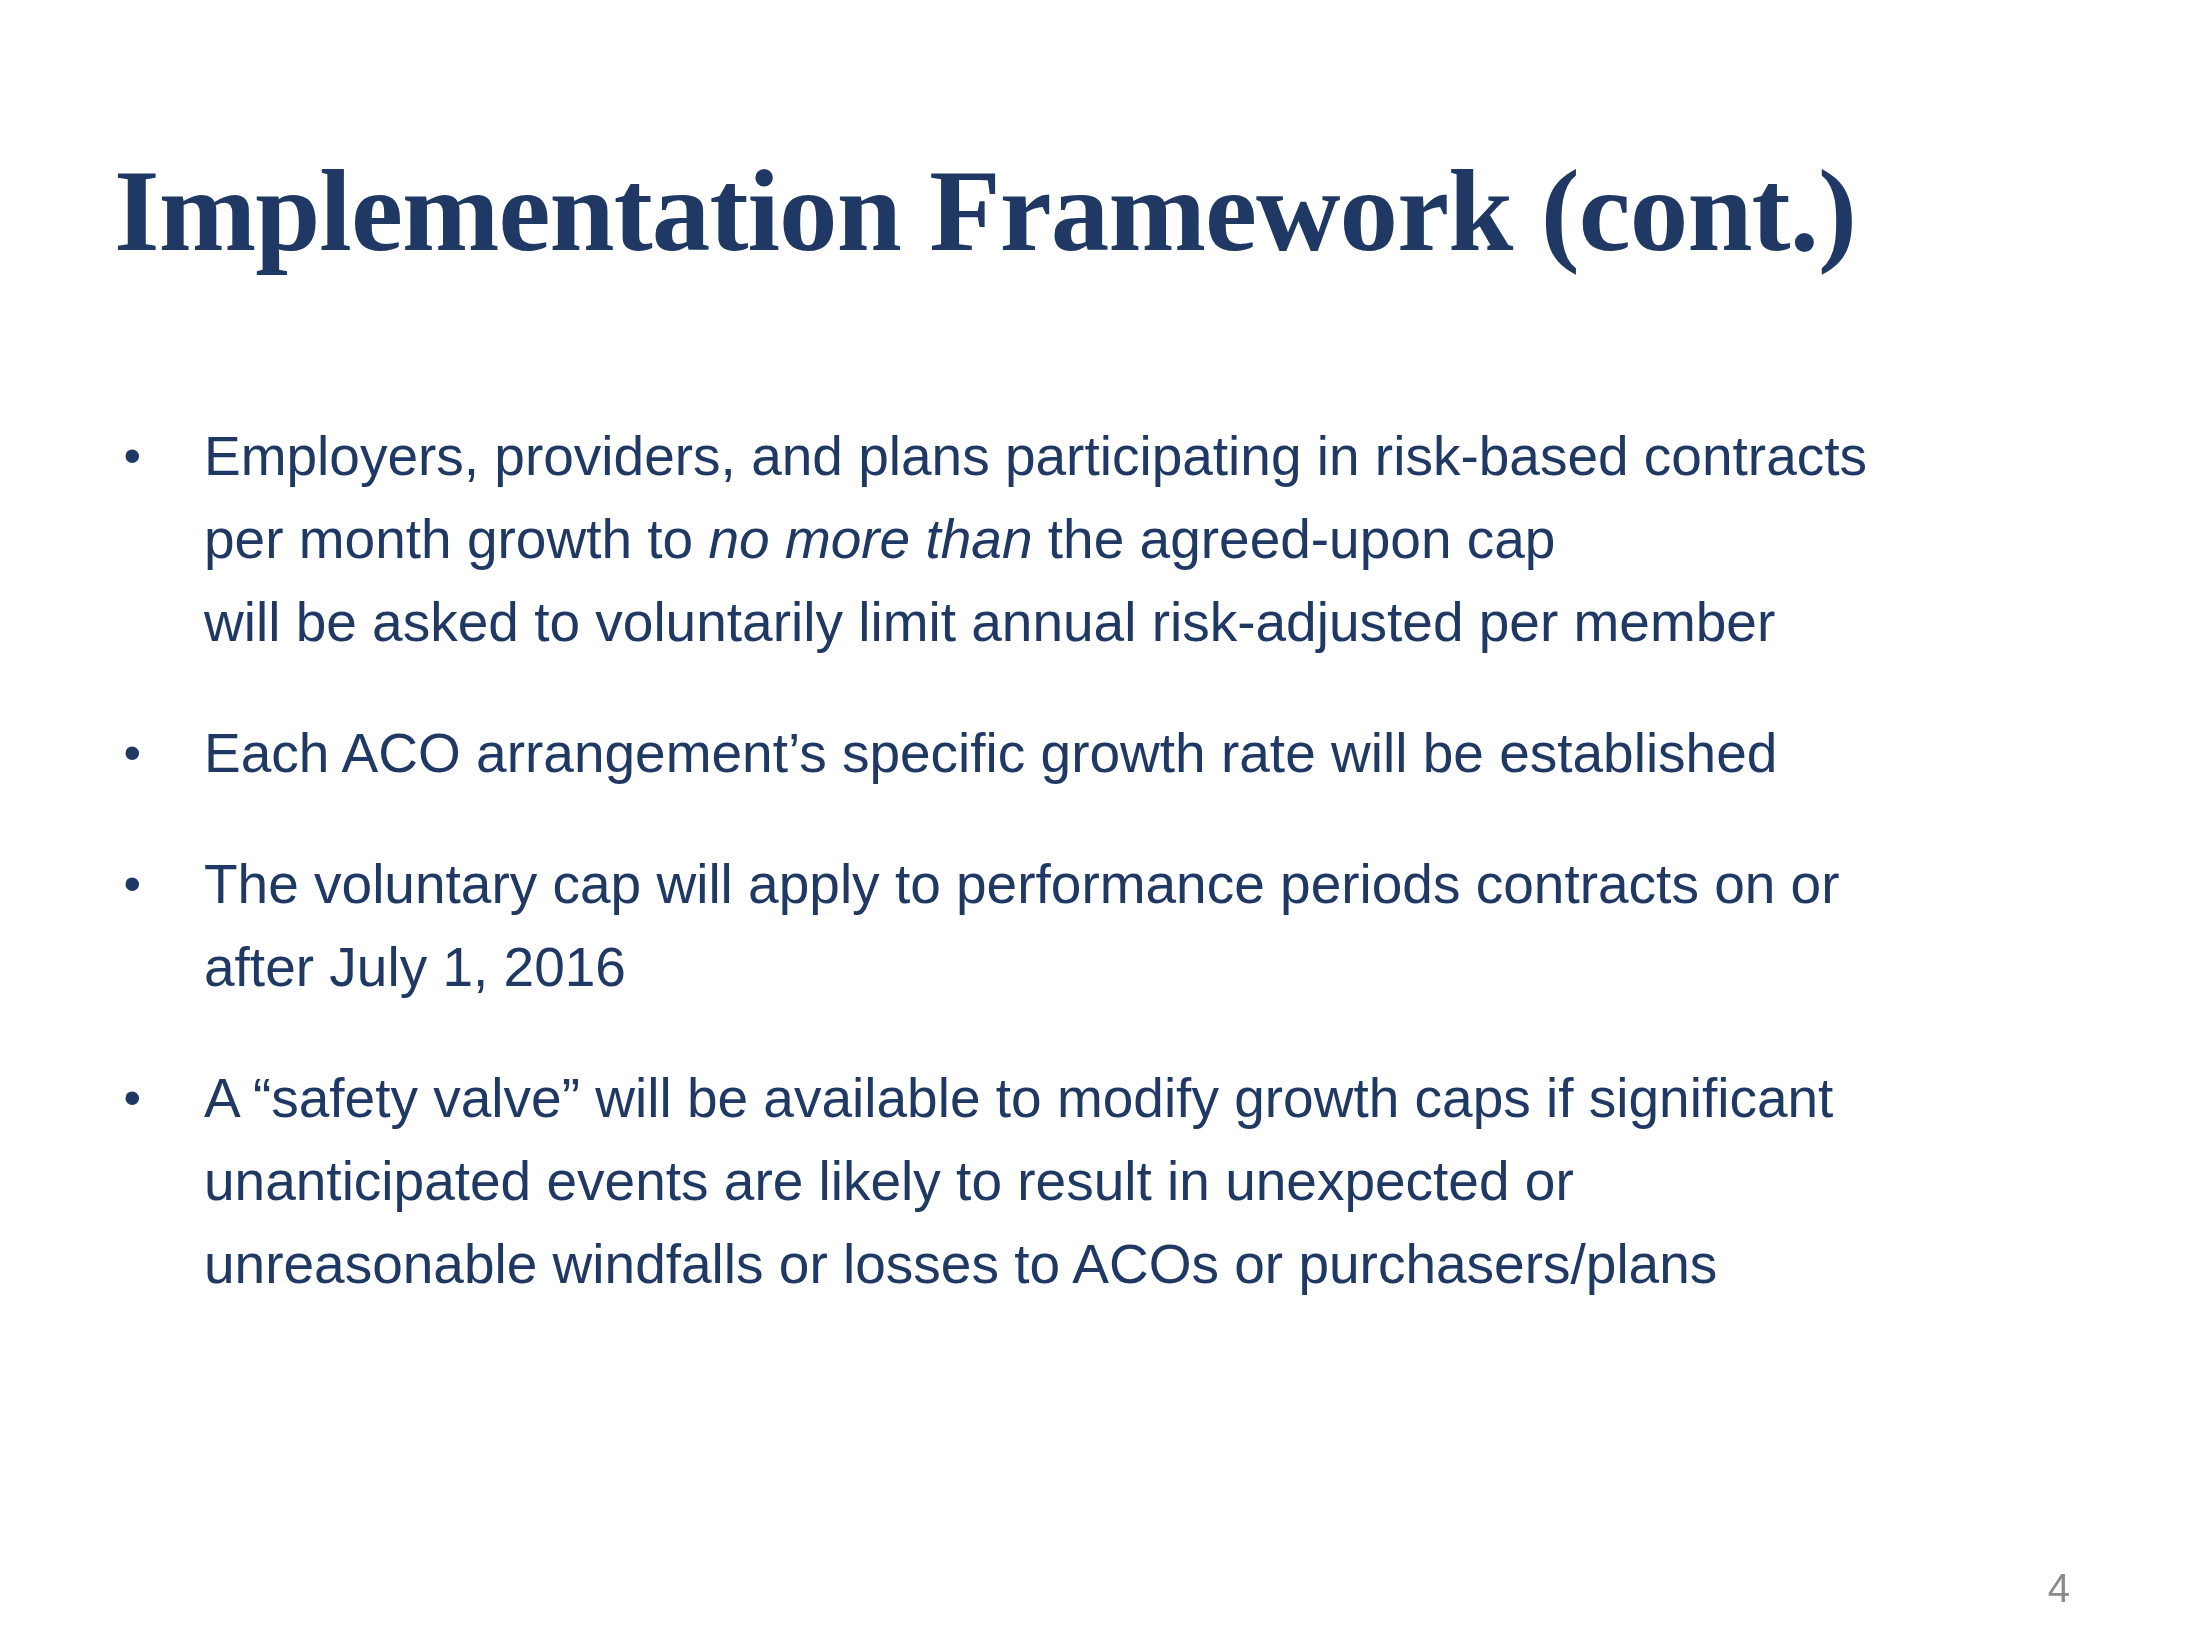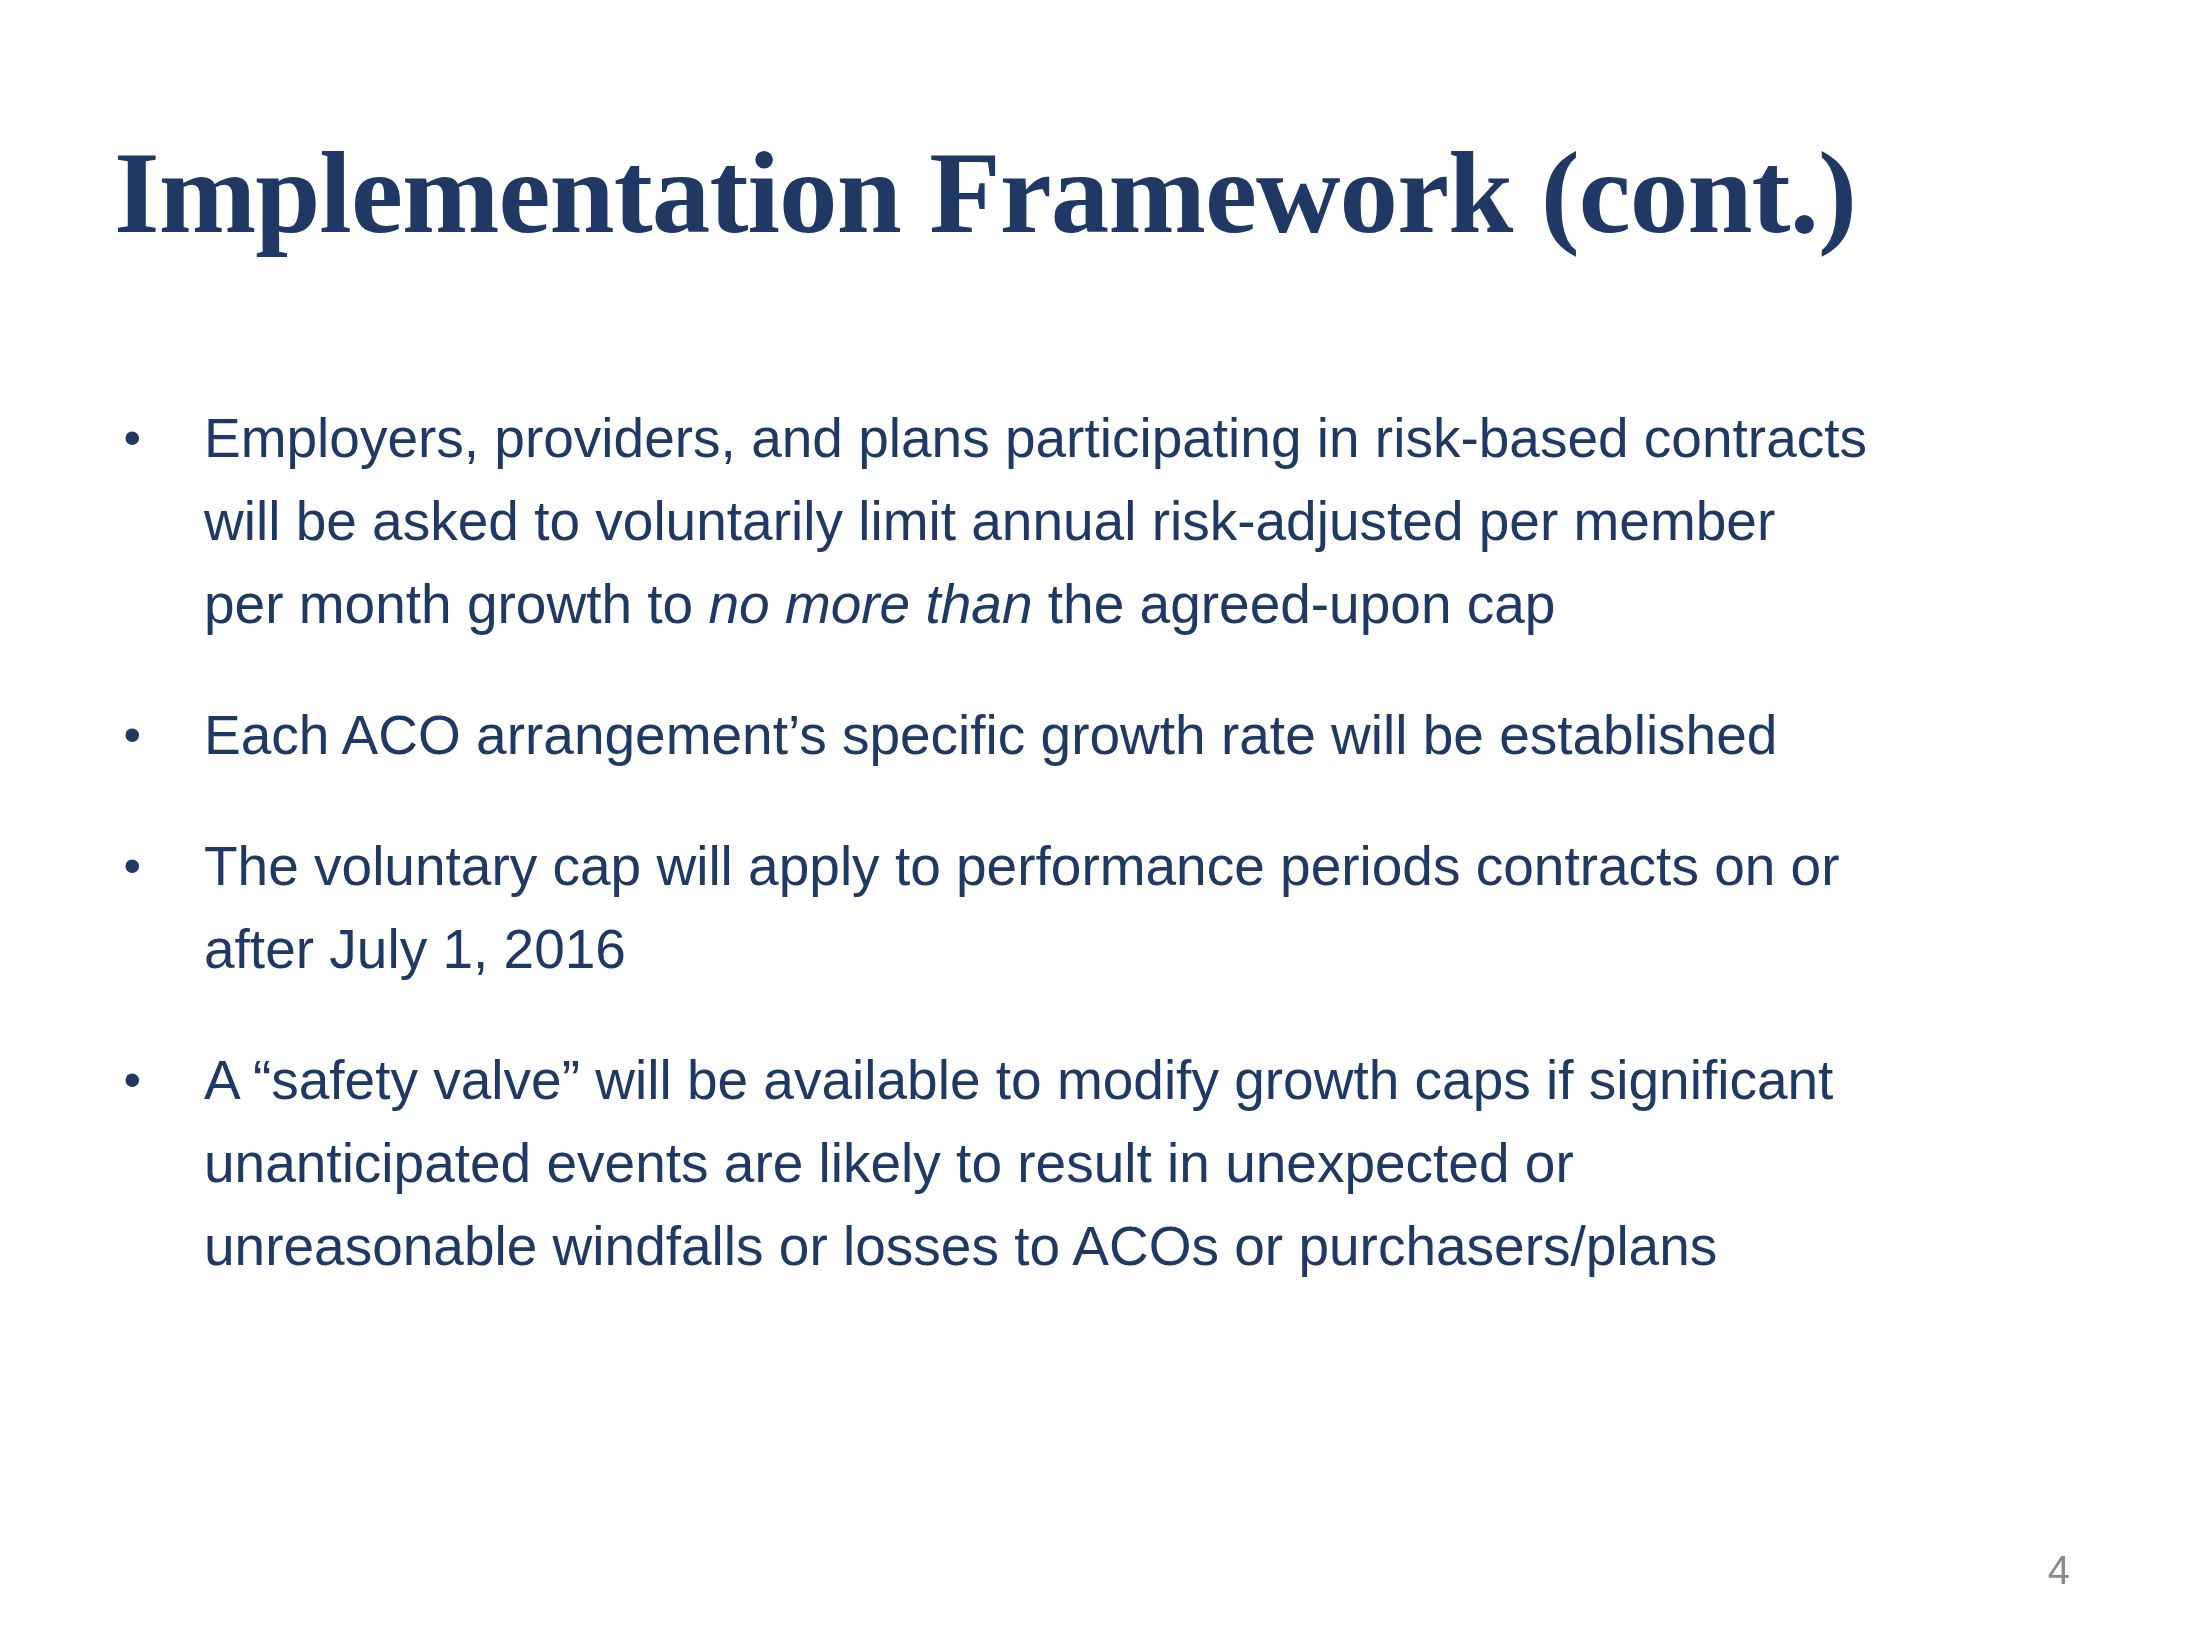--- a/index.html
+++ b/index.html
@@ -3,20 +3,21 @@
 <meta charset="utf-8">
 <style>
   * { margin: 0; padding: 0; box-sizing: border-box; }
   html, body { width: 2203px; height: 1652px; overflow: hidden; }
   body { background: #ffffff; position: relative; }
 
   .slide {
     position: absolute;
     inset: 0;
     background: #ffffff;
+    margin-top: 18px;
   }
 
   .slide-title {
     position: absolute;
     left: 114px;
     top: 126px;
     font-family: "Liberation Serif", "DejaVu Serif", serif;
     font-weight: bold;
     font-size: 117px;
     line-height: 1.15;
@@ -72,22 +73,22 @@
 
 <div class="slide">
 
   <h1 class="slide-title">Implementation Framework (cont.)</h1>
 
   <div class="bullet-list">
 
     <div class="bullet-item">
       <span class="bullet-icon">•</span>
       <div class="bullet-line">Employers, providers, and plans participating in risk-based contracts</div>
+      <div class="bullet-line"><span>per month growth to </span><span class="italic">no more than</span><span> the agreed-upon cap</span></div>
       <div class="bullet-line">will be asked to voluntarily limit annual risk-adjusted per member</div>
-      <div class="bullet-line"><span>per month growth to </span><span class="italic">no more than</span><span> the agreed-upon cap</span></div>
     </div>
 
     <div class="bullet-item">
       <span class="bullet-icon">•</span>
       <div class="bullet-line">Each ACO arrangement’s specific growth rate will be established</div>
     </div>
 
     <div class="bullet-item">
       <span class="bullet-icon">•</span>
       <div class="bullet-line">The voluntary cap will apply to performance periods contracts on or</div>

